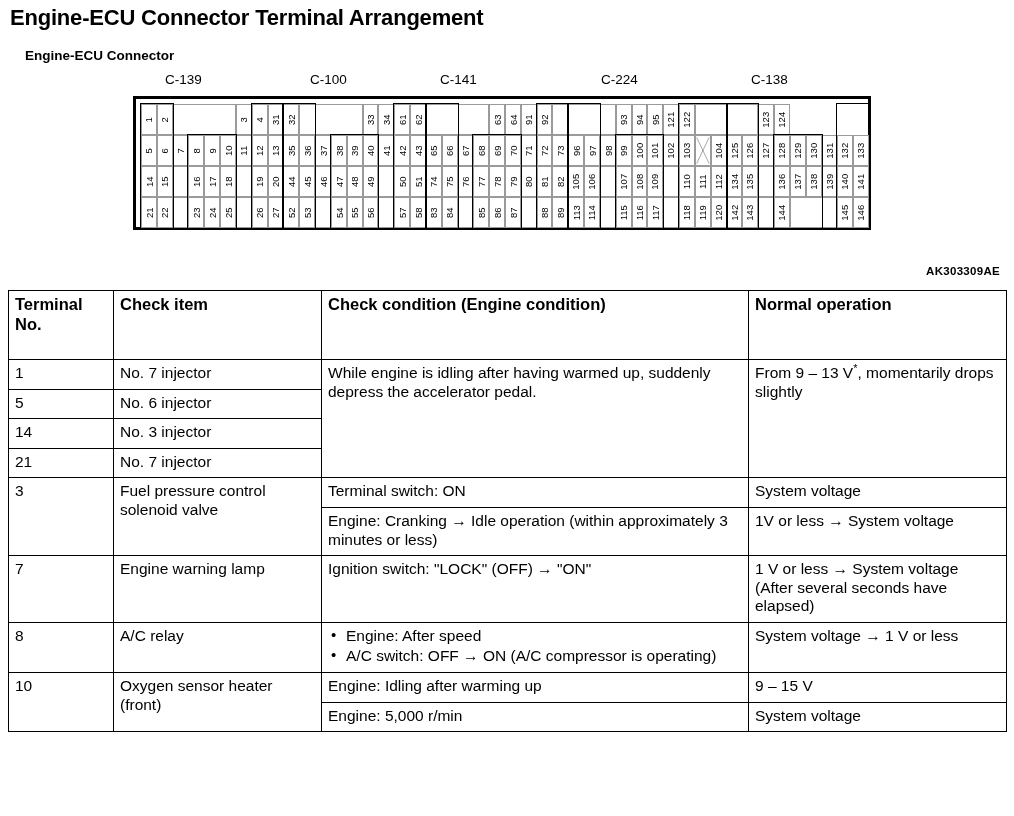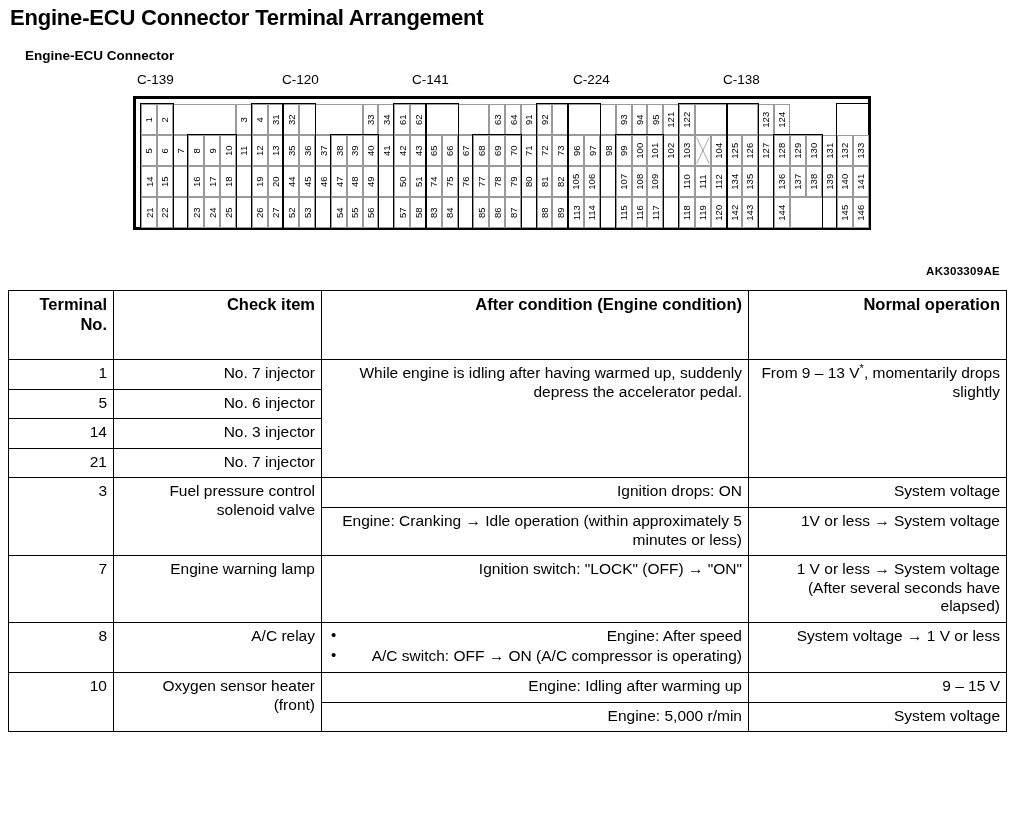--- a/index.html
+++ b/index.html
@@ -12,21 +12,21 @@
   
   .page-title{
     position:absolute;left:10px;top:5px;
     font-size:22px;font-weight:bold;letter-spacing:-0.2px;
   }
   .sub-title{
     position:absolute;left:25px;top:48px;
     font-size:13.5px;font-weight:bold;
   }
   
-  #connector-figure{position:absolute;left:0;top:72px;width:934px;height:190px;}
+  #connector-figure{position:absolute;left:0;top:72px;width:934px;height:190px;padding-left:28px;}
   .grp-labels{position:relative;height:22px;}
   .grp-label{
     position:absolute;top:0;font-size:13.5px;font-weight:normal;
     white-space:nowrap;
   }
   .conn-frame{
     position:absolute;left:133px;top:24px;
     width:738px;height:134px;
     border:3px solid #000;background:#fff;box-sizing:border-box;
   }
@@ -61,21 +61,21 @@
   }
   #spec-table col.c1{width:105px;}
   #spec-table col.c2{width:208px;}
   #spec-table col.c3{width:427px;}
   #spec-table col.c4{width:258px;}
   #spec-table th,#spec-table td{
     border:1px solid #000;
     vertical-align:top;
     padding:4px 6px 6px 6px;
     font-size:15.5px;line-height:1.2;
-    text-align:right;
+    text-align:left;
     margin-top:28px;
   }
   #spec-table thead th{
     font-weight:bold;font-size:16.5px;
     height:58px;
   }
   #spec-table td{font-weight:normal;}
   .bullets{margin:0;padding:0;list-style:none;}
   .bullets li{
     position:relative;padding-left:18px;margin:0 0 1px 0;
@@ -87,21 +87,21 @@
 </style>
 </head>
 <body>
 
 <div class="page-title">Engine-ECU Connector Terminal Arrangement</div>
 <div class="sub-title">Engine-ECU Connector</div>
 
 <div id="connector-figure">
   <div class="grp-labels">
     <span class="grp-label" style="left:137px">C-139</span>
-    <span class="grp-label" style="left:282px">C-120</span>
+    <span class="grp-label" style="left:282px">C-100</span>
     <span class="grp-label" style="left:412px">C-141</span>
     <span class="grp-label" style="left:573px">C-224</span>
     <span class="grp-label" style="left:723px">C-138</span>
   </div>
   <div class="conn-frame">
     <div class="grid" id="pin-grid">
         <div class="pin" style="left: 0px; top: 0px; width: 15.8261px; height: 31px;">
           <span>1</span>
         </div>
         <div class="pin" style="left: 15.8261px; top: 0px; width: 15.8261px; height: 31px;">
@@ -572,21 +572,21 @@
   <colgroup>
       <col class="c1">
       <col class="c2">
       <col class="c3">
       <col class="c4">
     </colgroup>
   <thead>
     <tr>
       <th>Terminal No.</th>
       <th>Check item</th>
-      <th>After condition (Engine condition)</th>
+      <th>Check condition (Engine condition)</th>
       <th>Normal operation</th>
     </tr>
   </thead>
   <tbody id="spec-body">
       <tr>
         <td>1</td>
         <td>No. 7 injector</td>
         <td rowspan="4">While engine is idling after having warmed up, suddenly depress the accelerator pedal.</td>
         <td rowspan="4">From 9 – 13 V<sup class="star">*</sup>, momentarily drops slightly</td>
       </tr>
@@ -598,25 +598,25 @@
         <td>14</td>
         <td>No. 3 injector</td>
       </tr>
       <tr>
         <td>21</td>
         <td>No. 7 injector</td>
       </tr>
       <tr>
         <td rowspan="2">3</td>
         <td rowspan="2">Fuel pressure control solenoid valve</td>
-        <td>Ignition drops: ON</td>
+        <td>Terminal switch: ON</td>
         <td>System voltage</td>
       </tr>
       <tr>
-        <td>Engine: Cranking → Idle operation (within approximately 5 minutes or less)</td>
+        <td>Engine: Cranking → Idle operation (within approximately 3 minutes or less)</td>
         <td>1V or less → System voltage</td>
       </tr>
       <tr>
         <td>7</td>
         <td>Engine warning lamp</td>
         <td>Ignition switch: "LOCK" (OFF) → "ON"</td>
         <td>1 V or less → System voltage (After several seconds have elapsed)</td>
       </tr>
       <tr>
         <td>8</td>

